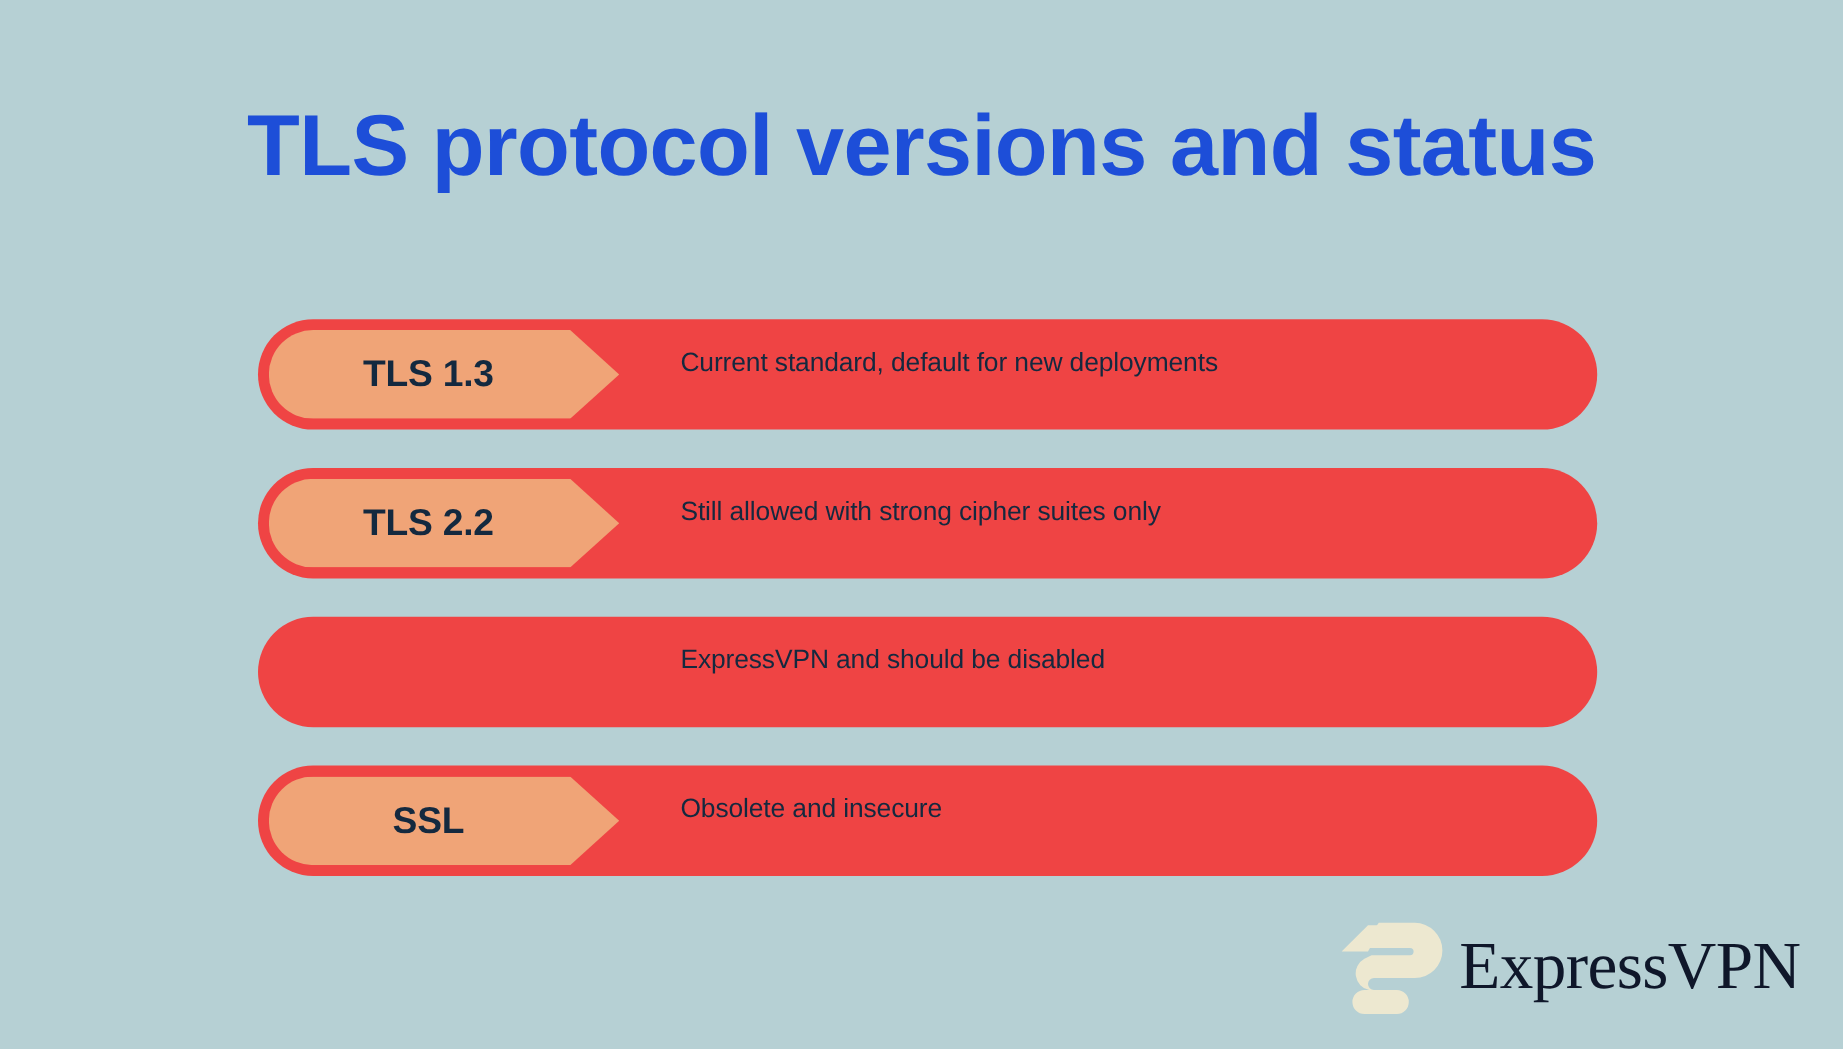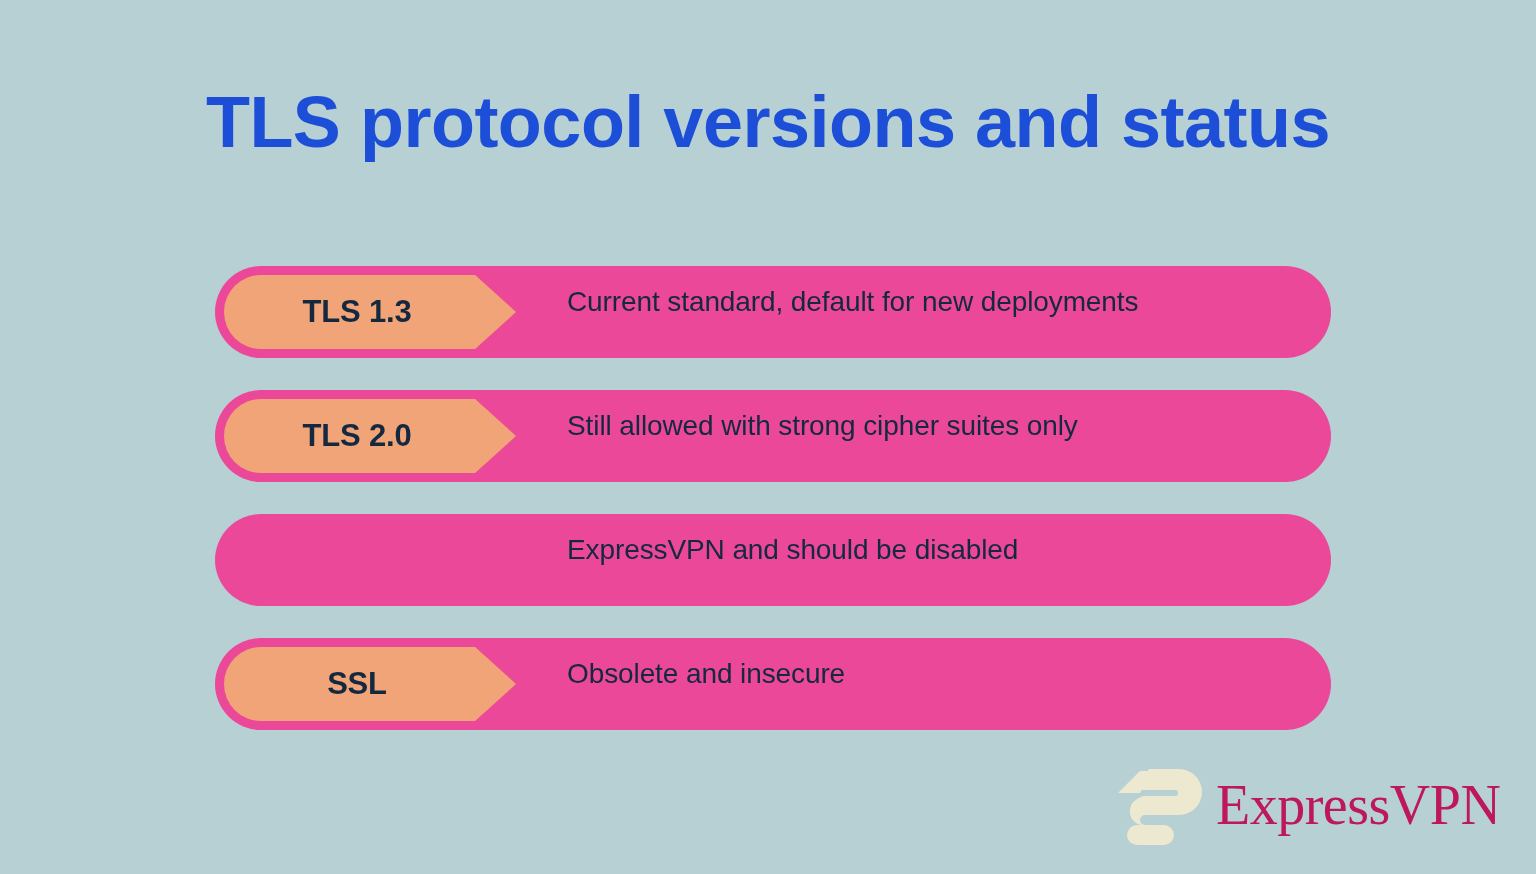--- a/index.html
+++ b/index.html
@@ -42,21 +42,21 @@
     left: 215px;
     top: 266px;
     width: 1116px;
   }
 
   .row {
     position: relative;
     width: 1116px;
     height: 92px;
     margin-bottom: 32px;
-    background: #ec4899;
+    background: #ef4444;
     border-radius: 46px;
     box-sizing: border-box;
   }
 
   .badge {
     position: absolute;
     left: 9px;
     top: 9px;
     width: 292px;
     height: 74px;
@@ -91,21 +91,21 @@
     margin-right: 26px;
   }
 
   .desc {
     position: absolute;
     left: 352px;
     top: 0;
     height: 71px;
     display: flex;
     align-items: center;
-    font-size: 28px;
+    font-size: 22px;
     font-weight: 400;
     color: #14293f;
     letter-spacing: -0.1px;
     white-space: nowrap;
   }
 
   
   #logo {
     position: absolute;
     left: 1118px;
@@ -120,21 +120,21 @@
     width: 86px;
     height: 80px;
     flex: 0 0 auto;
   }
 
   #logo-wordmark {
     margin-left: 12px;
     font-family: "Liberation Serif", "DejaVu Serif", serif;
     font-size: 56px;
     font-weight: 400;
-    color: #be185d;
+    color: #0f172a;
     letter-spacing: -0.5px;
     line-height: 1;
     white-space: nowrap;
   }
 </style>
 </head>
 <body>
 
 <div id="canvas">
 
@@ -147,21 +147,21 @@
         <div class="badge-inner">
           <span class="badge-label">TLS 1.3</span>
         </div>
       </div>
       <div class="desc">Current standard, default for new deployments</div>
     </div>
 
     <div class="row">
       <div class="badge">
         <div class="badge-inner">
-          <span class="badge-label">TLS 2.0</span>
+          <span class="badge-label">TLS 2.2</span>
         </div>
       </div>
       <div class="desc">Still allowed with strong cipher suites only</div>
     </div>
 
     <div class="row">
       <div class="desc">ExpressVPN and should be disabled</div>
     </div>
 
     <div class="row">

